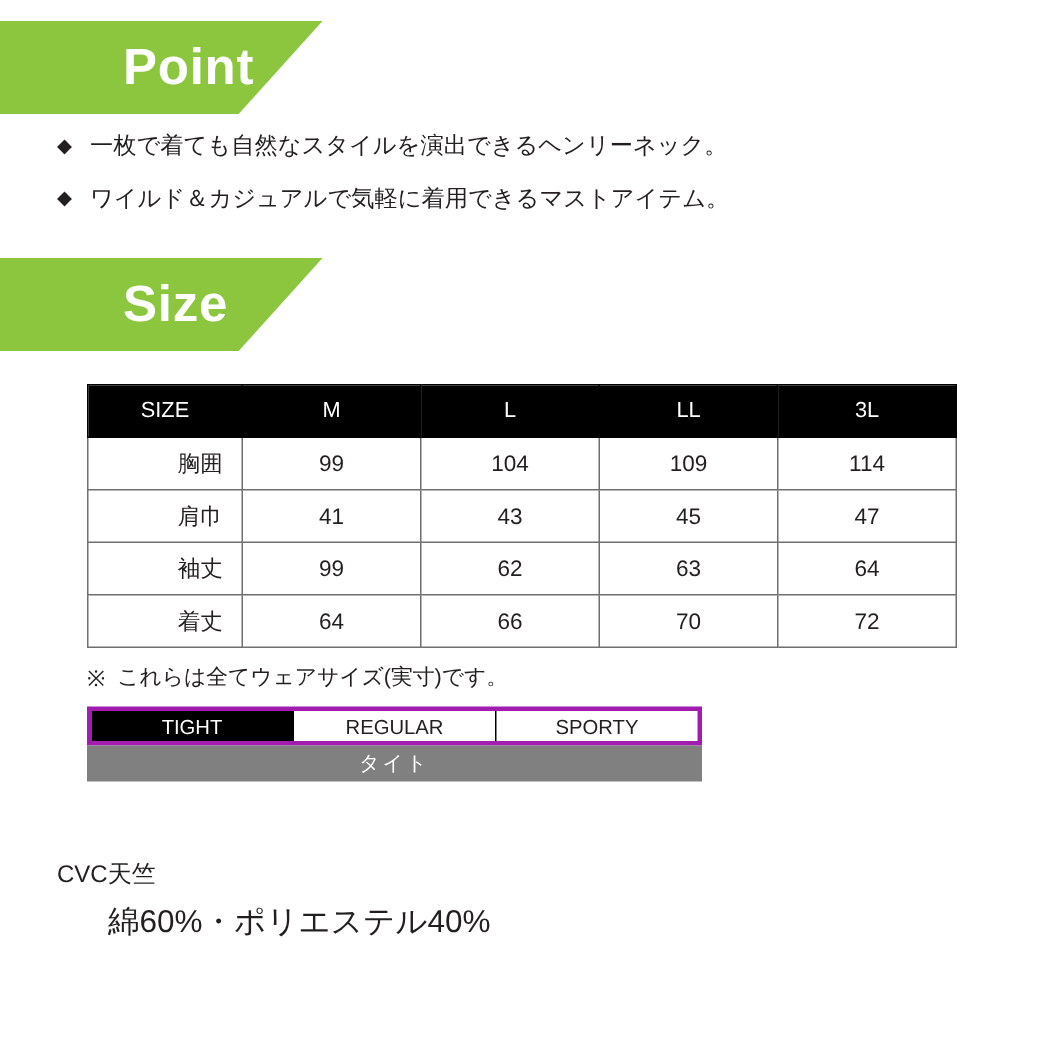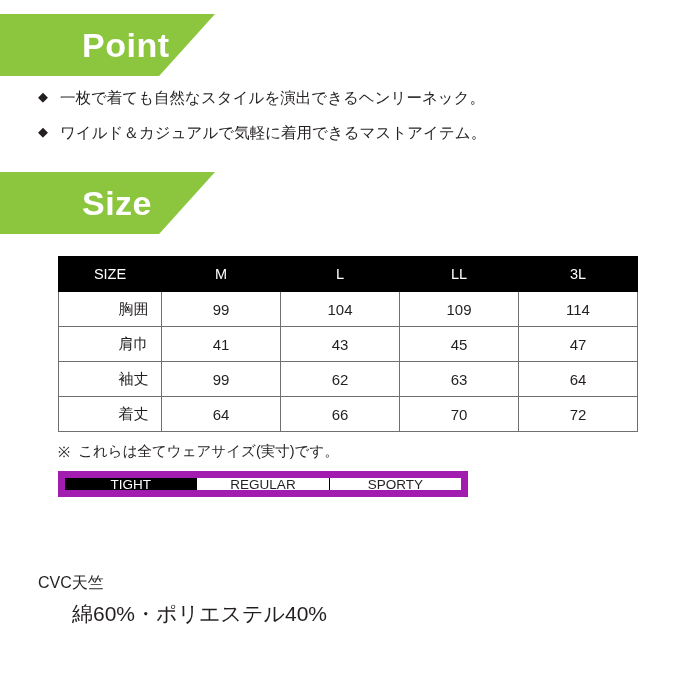--- a/index.html
+++ b/index.html
@@ -118,21 +118,21 @@
 
   
   .fitwrap {
     padding-left: 58px;
     margin-top: 10px;
   }
   .fitbar {
     display: flex;
     width: 410px;
     height: 26px;
-    border: 7px solid #a21caf;
+    border: 3px solid #a21caf;
     box-sizing: border-box;
   }
   .fitbar .cell {
     flex: 1;
     display: flex;
     align-items: center;
     justify-content: center;
     font-size: 13.5px;
     border-right: 1px solid #000000;
     box-sizing: border-box;
@@ -250,20 +250,21 @@
       <span class="mark">※</span>
       <span>これらは全てウェアサイズ(実寸)です。</span>
     </div>
 
     <div class="fitwrap">
       <div class="fitbar">
         <div class="cell active">TIGHT</div>
         <div class="cell">REGULAR</div>
         <div class="cell">SPORTY</div>
       </div>
+      <div class="fitlabel">タイト</div>
     </div>
   </div>
 
   <div class="sec-mat">
     <div class="matwrap">
       <div class="matline1">CVC天竺</div>
       <div class="matline2">綿60%・ポリエステル40%</div>
     </div>
   </div>
 

